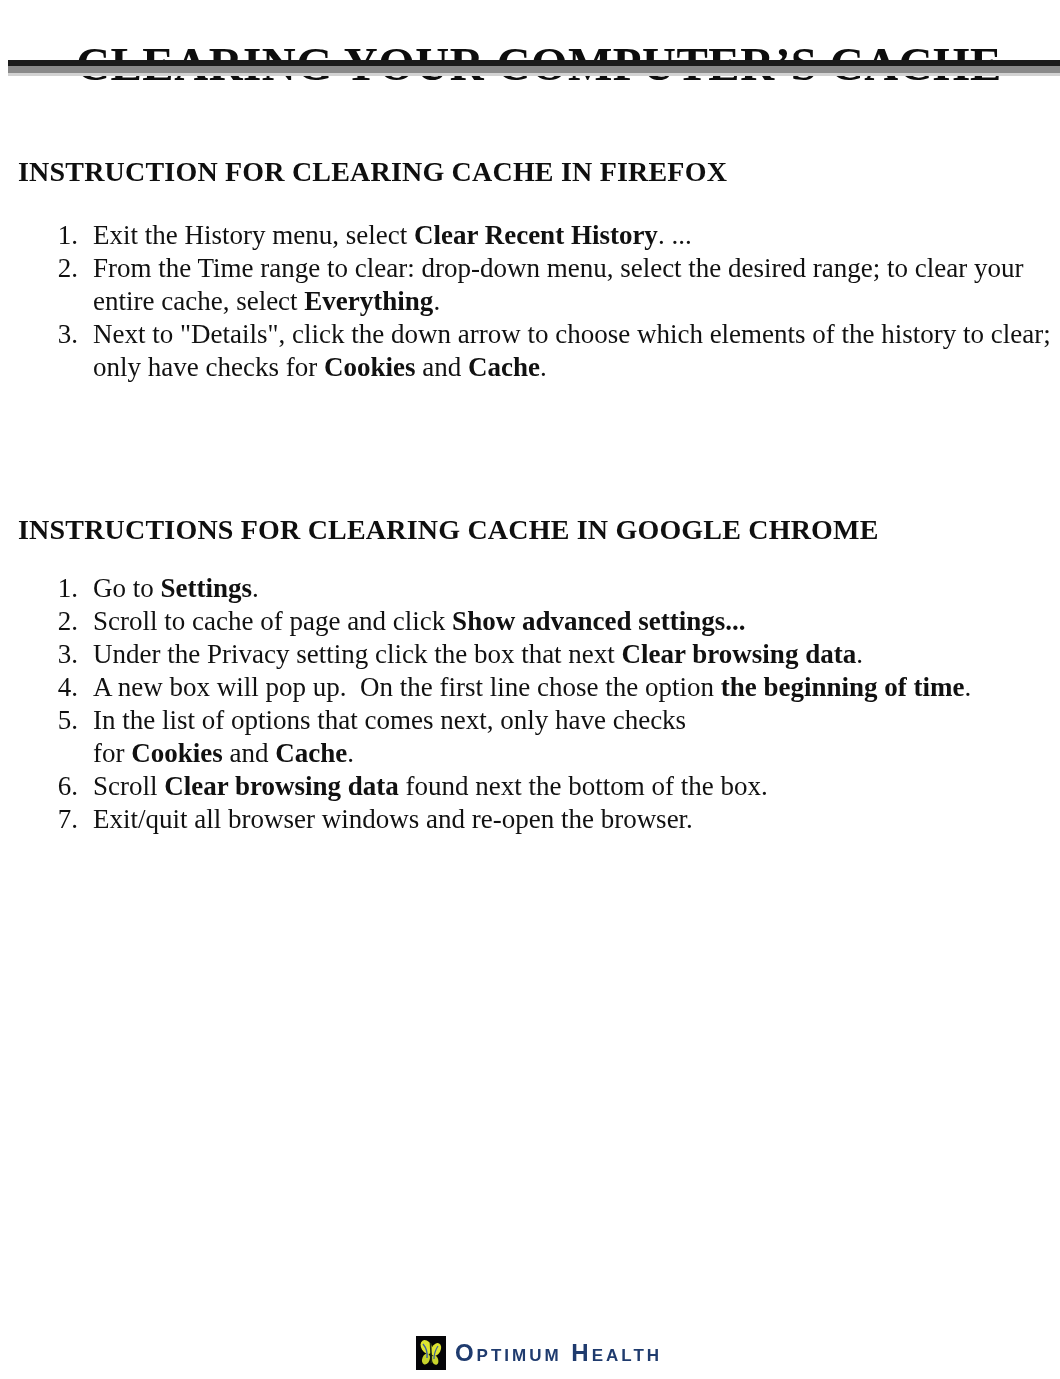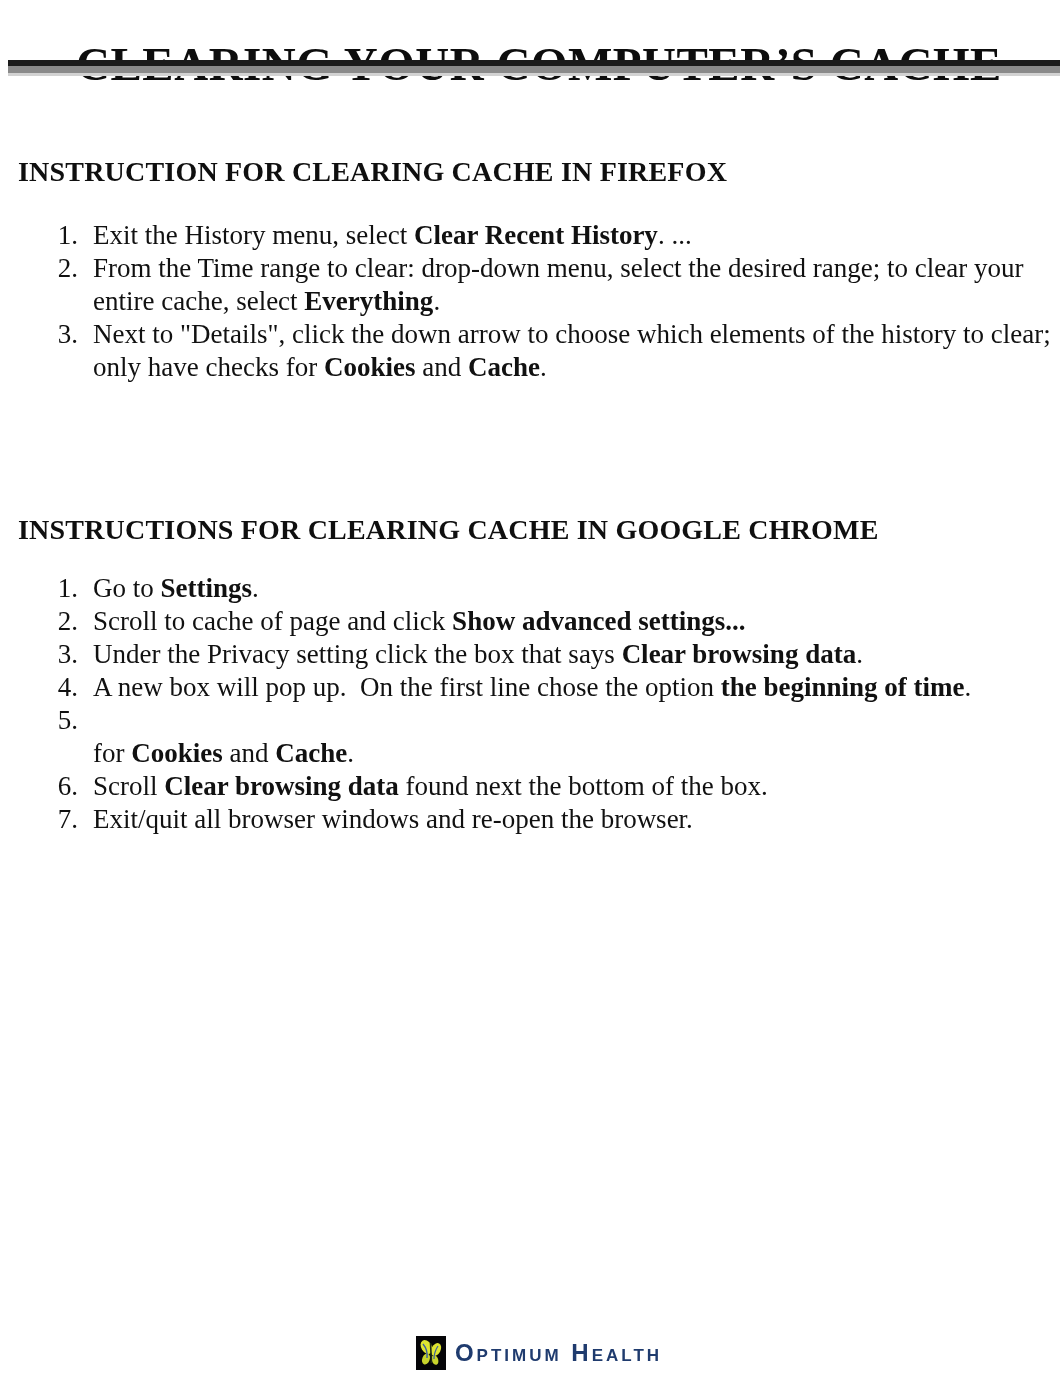--- a/index.html
+++ b/index.html
@@ -135,29 +135,29 @@
         <li class="doc-li">
           <span class="num">1.</span>
           <span class="li-content"><span>Go to </span><span class="bold">Settings</span><span>.</span></span>
         </li>
         <li class="doc-li">
           <span class="num">2.</span>
           <span class="li-content"><span>Scroll to cache of page and click </span><span class="bold">Show advanced settings...</span></span>
         </li>
         <li class="doc-li">
           <span class="num">3.</span>
-          <span class="li-content"><span>Under the Privacy setting click the box that says </span><span class="bold">Clear browsing data</span><span>.</span></span>
+          <span class="li-content"><span>Under the Privacy setting click the box that next </span><span class="bold">Clear browsing data</span><span>.</span></span>
         </li>
         <li class="doc-li">
           <span class="num">4.</span>
           <span class="li-content"><span>A new box will pop up.&nbsp; On the first line chose the option </span><span class="bold">the beginning of time</span><span>.</span></span>
         </li>
         <li class="doc-li">
           <span class="num">5.</span>
-          <span class="li-content"><br><span>for </span><span class="bold">Cookies</span><span> and </span><span class="bold">Cache</span><span>.</span></span>
+          <span class="li-content"><span>In the list of options that comes next, only have checks</span><br><span>for </span><span class="bold">Cookies</span><span> and </span><span class="bold">Cache</span><span>.</span></span>
         </li>
         <li class="doc-li">
           <span class="num">6.</span>
           <span class="li-content"><span>Scroll </span><span class="bold">Clear browsing data</span><span> found next the bottom of the box.</span></span>
         </li>
         <li class="doc-li">
           <span class="num">7.</span>
           <span class="li-content"><span>Exit/quit all browser windows and re-open the browser.</span></span>
         </li>
       </ol>

